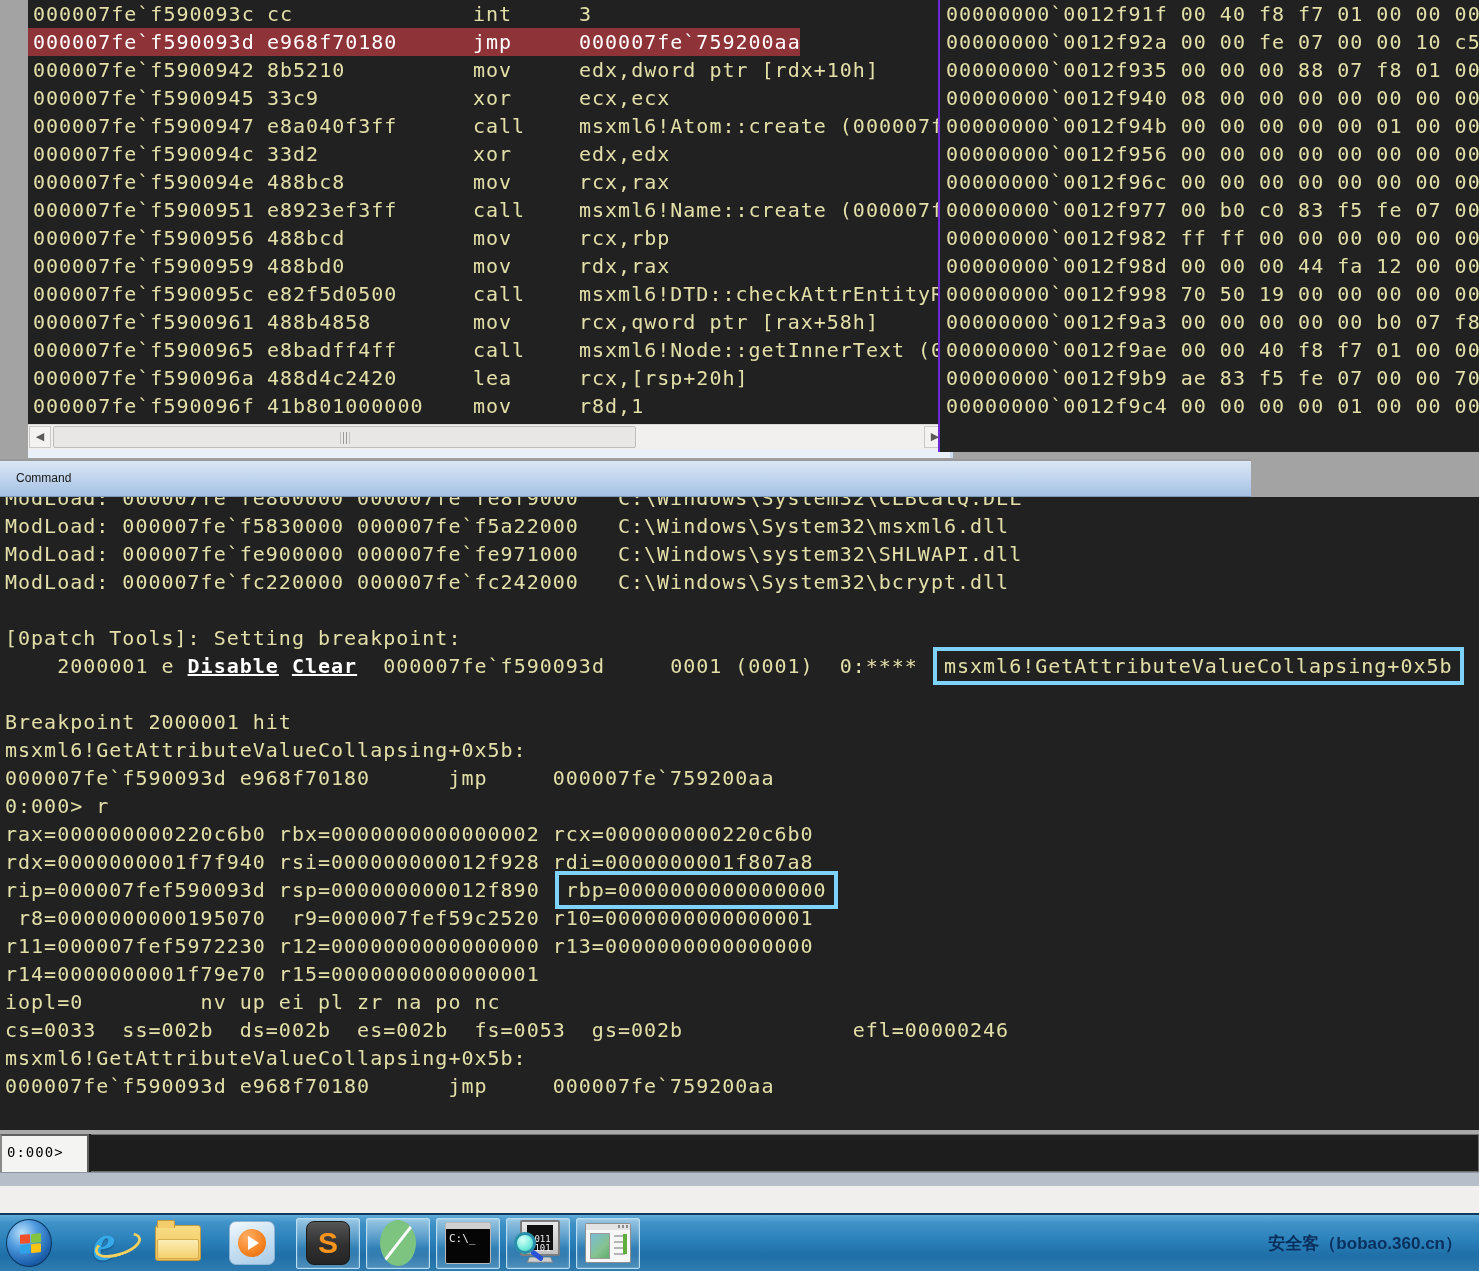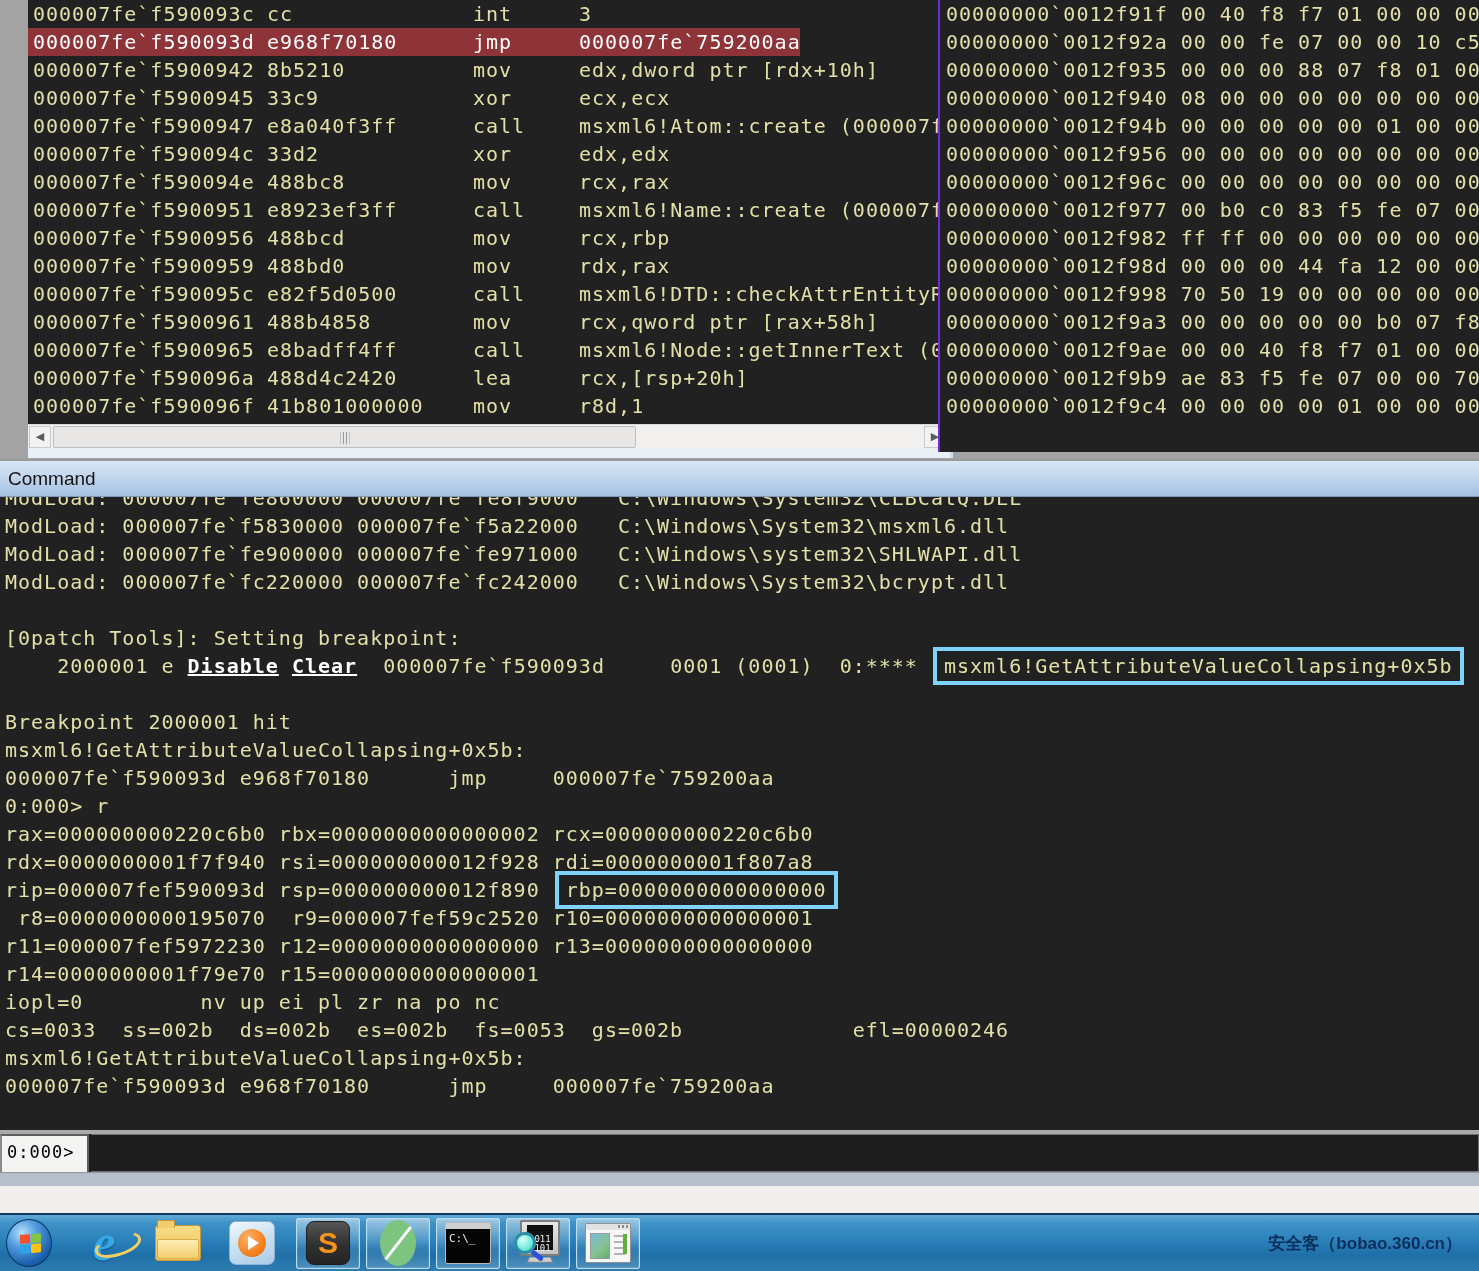--- a/index.html
+++ b/index.html
@@ -56,25 +56,25 @@
 
   
   #memory-pane {
     position:absolute; left:938px; top:0; width:541px; height:452px;
     background:#212121; border-left:2px solid #6d28d9;
   }
   .mem-row { height:28px; line-height:28px; color:#e2e0a8; white-space:pre; padding-left:6px; }
 
   
   #cmd-titlebar {
-    position:absolute; left:0; top:459px; width:1479px; height:38px;
+    position:absolute; left:0; top:459px; width:1251px; height:38px;
     background:linear-gradient(180deg,#d9e6f5 0%,#c3d7ee 45%,#a4c0e2 100%);
     border-top:2px solid #9a9a9a; border-bottom:1px solid #7e98b6;
-    font-family:"Liberation Sans", sans-serif; font-size:19px; color:#161616;
-    line-height:35px; padding-left:8px;
+    font-family:"Liberation Sans", sans-serif; font-size:12px; color:#161616;
+    line-height:35px; padding-left:16px;
   }
 
   
   #command-pane {
     position:absolute; left:0; top:497px; width:1479px; height:633px;
     background:#212121; overflow:hidden;
   }
   #command-lines { position:absolute; left:0; top:-13px; width:100%; }
   .cmd-line { height:28px; line-height:28px; color:#e2e0a8; white-space:pre; padding-left:5px; }
   .cmd-line span { white-space:pre; }
@@ -83,21 +83,21 @@
     display:inline-block; border:4px solid #7dd3fc; padding:0 7px;
     margin:-5px 0 -5px 2px; line-height:30px; position:relative; z-index:2;
   }
 
   
   #prompt-strip-top { position:absolute; left:0; top:1130px; width:1479px; height:4px; background:#a9a9a9; }
   #prompt-row { position:absolute; left:0; top:1134px; width:1479px; height:38px; background:#1d1d1d; }
   #prompt-label {
     position:absolute; left:0; top:0; width:89px; height:46px;
     background:#f4f4f3; border:2px solid #5f5f5f; border-left-color:#8a8a8a;
-    color:#000; font-size:17px; letter-spacing:1px; line-height:33px; padding-left:5px;
+    color:#000; font-size:14px; letter-spacing:1px; line-height:33px; padding-left:5px;
   }
   #prompt-input {
     position:absolute; left:91px; top:0; width:1388px; height:38px;
     background:#1d1d1d; border:1px solid #6f6f6f; border-left:none;
   }
 
   #strip-blue  { position:absolute; left:0; top:1172px; width:1479px; height:14px; background:#b5bec9; border-top:1px solid #8d949d; }
   #strip-light { position:absolute; left:0; top:1186px; width:1479px; height:27px; background:#f0efee; }
 
   

